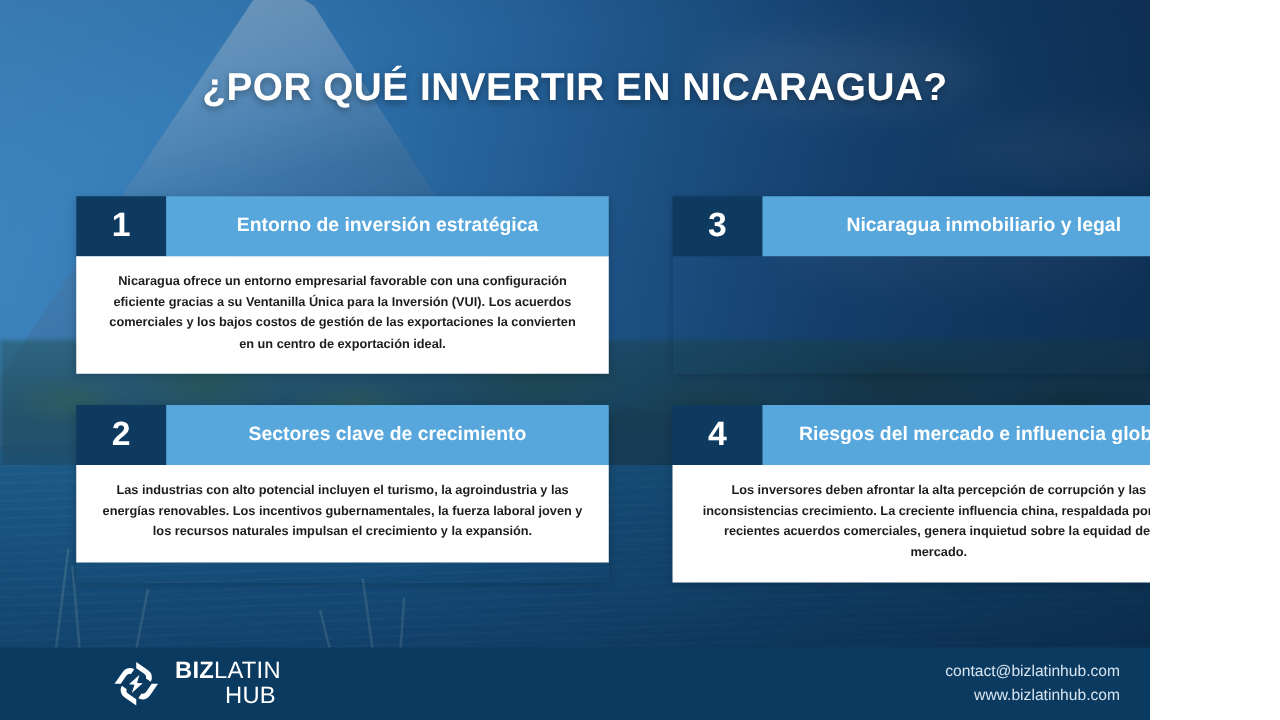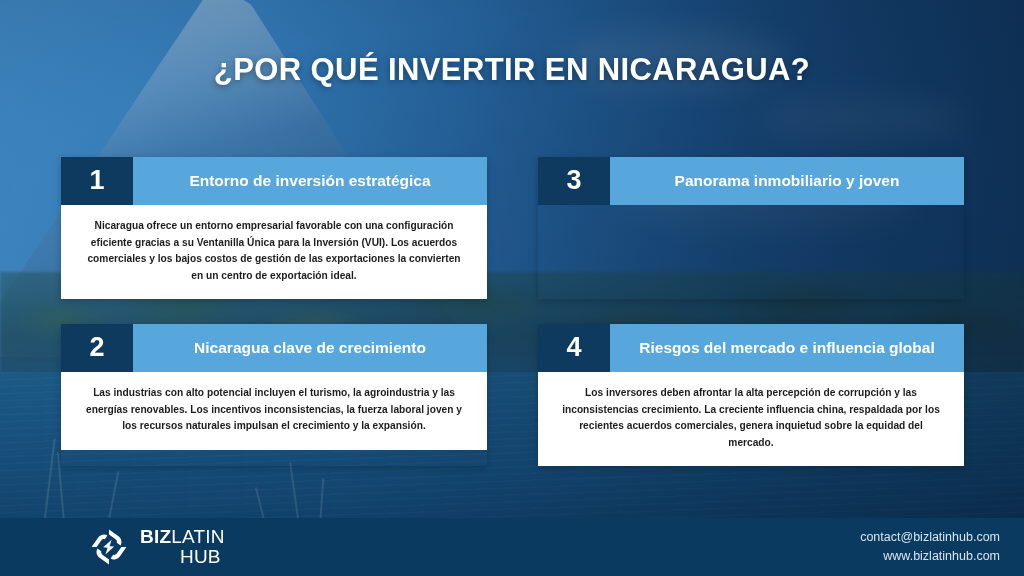--- a/index.html
+++ b/index.html
@@ -7,21 +7,21 @@
 
   html, body {
     width: 1024px;
     height: 576px;
     overflow: hidden;
     font-family: "Liberation Sans", "DejaVu Sans", sans-serif;
   }
 
   .canvas {
     position: relative;
-    width: 1024px;
+    width: 920px;
     height: 576px;
     background: #2a6ea5;
     overflow: hidden;
   }
 
   
   .bg-photo {
     position: absolute;
     inset: 0;
     overflow: hidden;
@@ -274,34 +274,34 @@
         <div class="card-header">
           <div class="card-number">1</div>
           <div class="card-title">Entorno de inversión estratégica</div>
         </div>
         <div class="card-body">Nicaragua ofrece un entorno empresarial favorable con una configuración eficiente gracias a su Ventanilla Única para la Inversión (VUI). Los acuerdos comerciales y los bajos costos de gestión de las exportaciones la convierten en un centro de exportación ideal.</div>
       </div>
 
       <div class="card">
         <div class="card-header">
           <div class="card-number">3</div>
-          <div class="card-title">Panorama inmobiliario y joven</div>
+          <div class="card-title">Nicaragua inmobiliario y legal</div>
         </div>
       </div>
 
     </div>
 
     <div class="card-row second">
 
       <div class="card">
         <div class="card-header">
           <div class="card-number">2</div>
-          <div class="card-title">Nicaragua clave de crecimiento</div>
+          <div class="card-title">Sectores clave de crecimiento</div>
         </div>
-        <div class="card-body">Las industrias con alto potencial incluyen el turismo, la agroindustria y las energías renovables. Los incentivos inconsistencias, la fuerza laboral joven y los recursos naturales impulsan el crecimiento y la expansión.</div>
+        <div class="card-body">Las industrias con alto potencial incluyen el turismo, la agroindustria y las energías renovables. Los incentivos gubernamentales, la fuerza laboral joven y los recursos naturales impulsan el crecimiento y la expansión.</div>
       </div>
 
       <div class="card">
         <div class="card-header">
           <div class="card-number">4</div>
           <div class="card-title">Riesgos del mercado e influencia global</div>
         </div>
         <div class="card-body">Los inversores deben afrontar la alta percepción de corrupción y las inconsistencias crecimiento. La creciente influencia china, respaldada por los recientes acuerdos comerciales, genera inquietud sobre la equidad del mercado.</div>
       </div>
 

